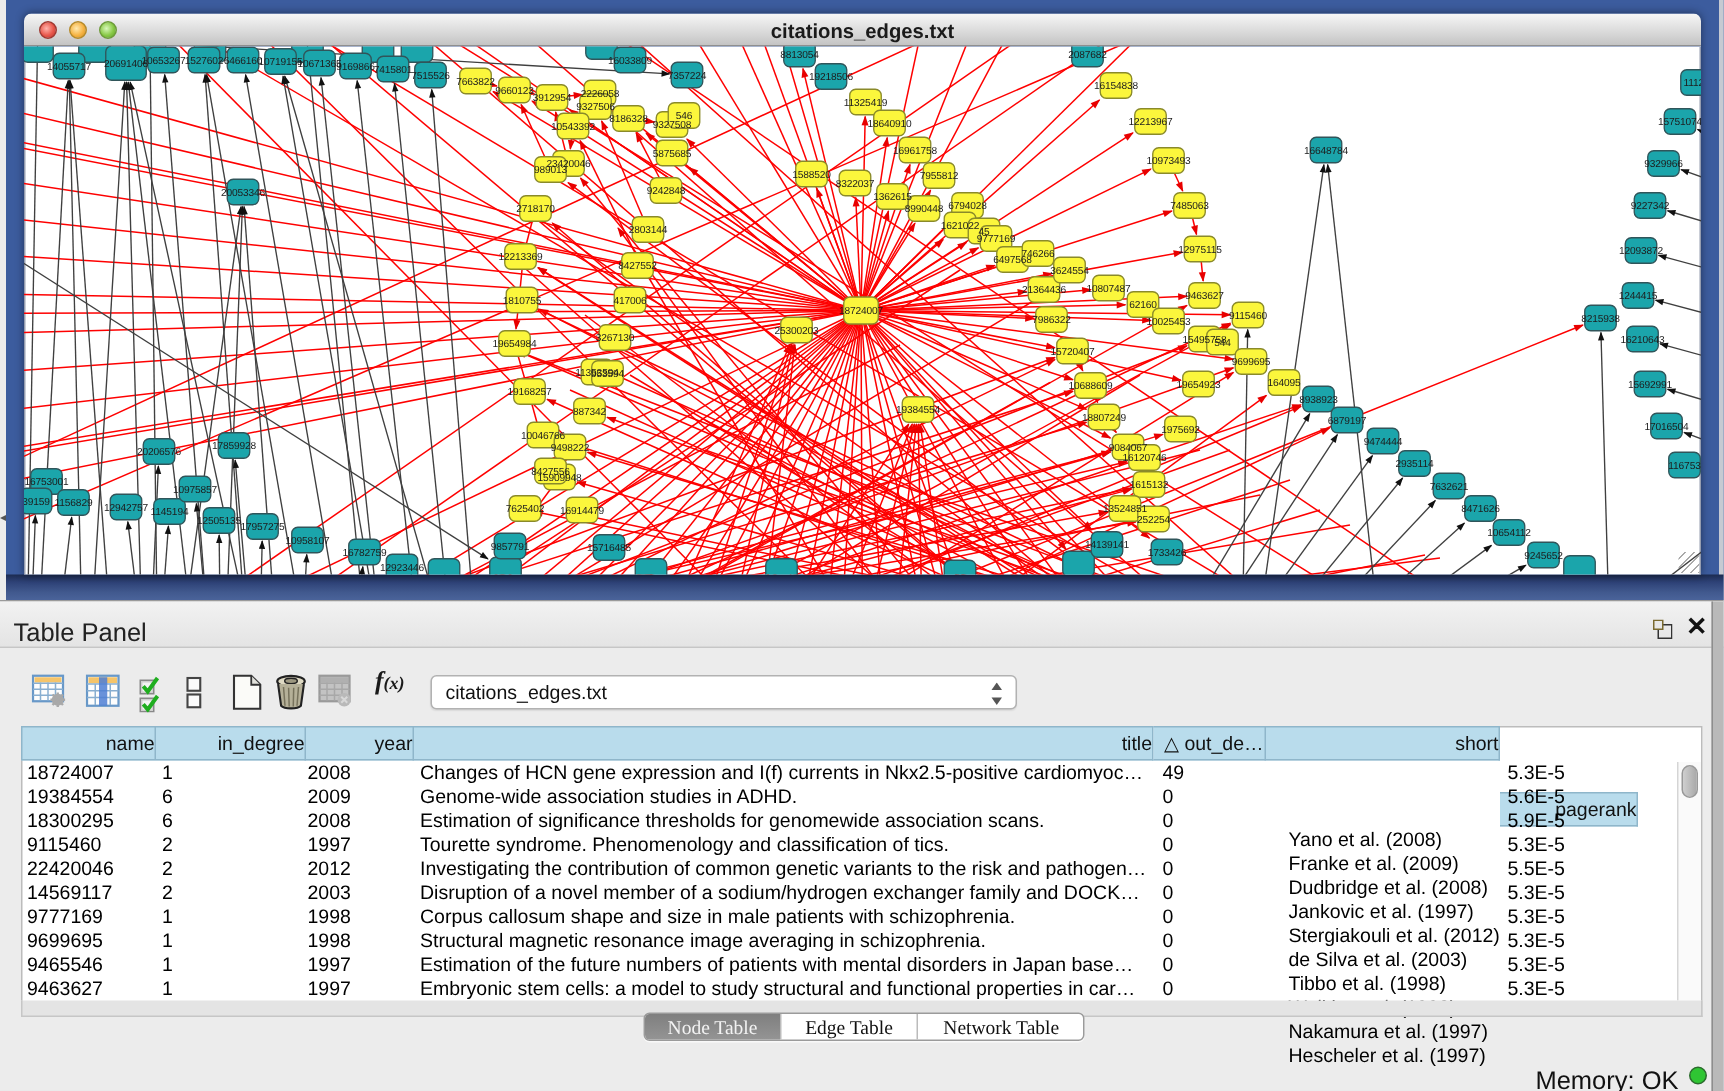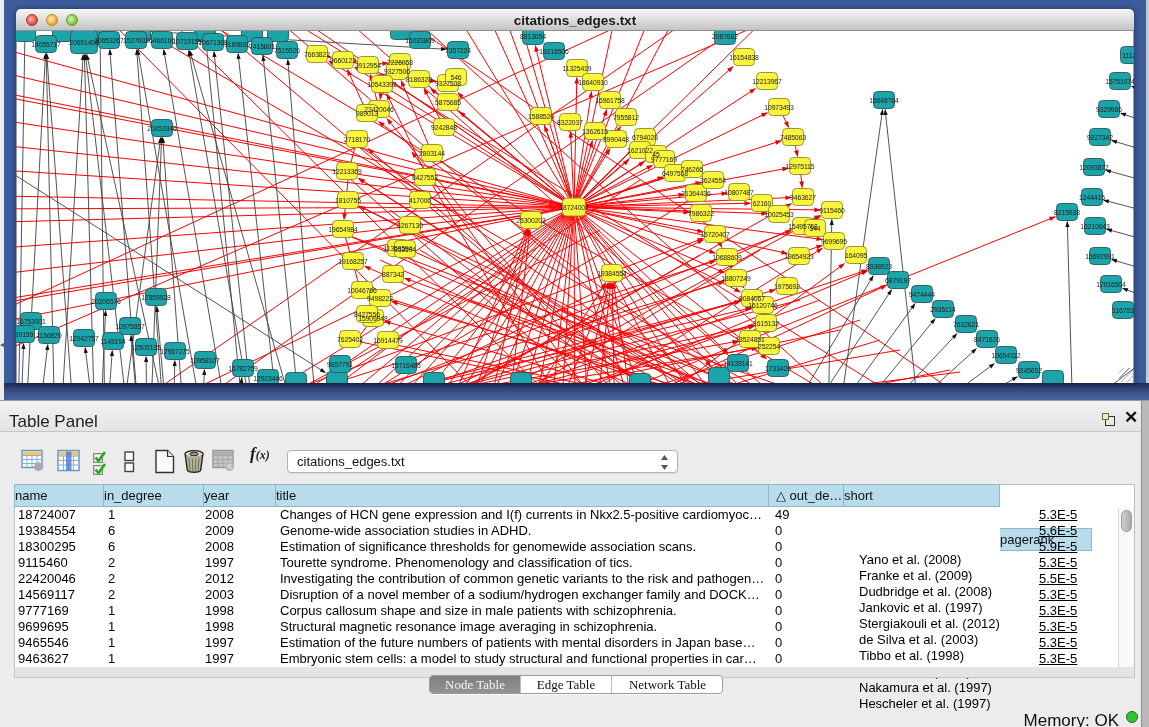--- a/index.html
+++ b/index.html
@@ -26,25 +26,25 @@
 #phead { position:absolute; left:0; top:0; width:100%; height:31px; background:linear-gradient(#f2f2f2,#e4e4e4); border-bottom:1px solid #c6c6c6; }
 #phead .t { position:absolute; left:9px; top:11px; font-size:17px; color:#222; }
 #fbtn { position:absolute; left:1102px; top:12px; width:13px; height:13px; }
 #xbtn { position:absolute; left:1124px; top:6px; font-size:17px; font-weight:bold; color:#111; }
 #toolbar { position:absolute; left:0; top:31px; width:100%; height:52px; }
 .ic { position:absolute; top:17px; }
 #combo { position:absolute; left:287px; top:18px; width:391px; height:23px; background:#fff; border:1px solid #b2b2b2; border-radius:4px; font-size:13px; color:#111; line-height:21px; padding-left:9px; box-shadow:0 1px 1px rgba(0,0,0,0.08);}
 #combo svg { position:absolute; right:8px; top:4px; }
 
 #tbl { position:absolute; left:14px; top:83px; width:1121px; height:194px; background:#fff; border:1px solid #bcbcbc; }
-.hc { position:absolute; top:83px; height:23px; background:#b9dcec; border:1px solid #8fb6ca; border-left:none; font-size:13px; color:#111; text-align:left; line-height:22px; }
+.hc { position:absolute; top:83px; height:23px; background:#b9dcec; border:1px solid #8fb6ca; border-left:none; font-size:13px; color:#111; text-align:right; line-height:22px; }
 .trow { position:absolute; left:0; height:16px; font-size:13px; color:#000; white-space:nowrap; }
 .trow span { position:absolute; top:0; line-height:16px; }
 .c0 { left:18px; } .c1 { left:108px; } .c2 { left:205px; } .c3 { left:280px; width:485px; overflow:hidden; }
-.c4 { left:775px; } .c5 { left:859px; width:150px; text-align:left;margin-top:45px; } .c6 { left:1039px;text-decoration:underline; }
+.c4 { left:775px; } .c5 { left:859px; width:150px; text-align:left;margin-top:45px; } .c6 { left:1005px; }
 #vsb { position:absolute; left:1118px; top:107px; width:16px; height:159px; background:#fafafa; border-left:1px solid #d5d5d5; }
 #vsb .th { position:absolute; left:2px; top:2px; width:11px; height:22px; background:linear-gradient(90deg,#cfcfcf,#a9a9a9); border-radius:6px; border:1px solid #999; }
 #hsb { position:absolute; left:14px; top:266px; width:1121px; height:11px; background:#e4e4e4; border:1px solid #c6c6c6; border-top:none; }
 
 #tabs { position:absolute; left:429px; top:274px; width:294px; height:19px; border:1px solid #9b9b9b; border-radius:4px; background:#fff; box-shadow:0 1px 0 rgba(255,255,255,.7);font-family:Liberation Serif, serif; }
 .tab { position:absolute; top:0; height:17px; font-size:13px; line-height:17px; text-align:center; color:#111; }
 #tab1 { left:0; width:90px; background:linear-gradient(#7f7f7f,#949494); color:#f3f3f3; border-radius:3px 0 0 3px; }
 #tab2 { left:90px; width:91px; border-left:1px solid #bbb; }
 #tab3 { left:181px; width:112px; border-left:1px solid #bbb; }
 #mem { position:absolute; right:30px; top:310px; font-size:17px; color:#111; }

